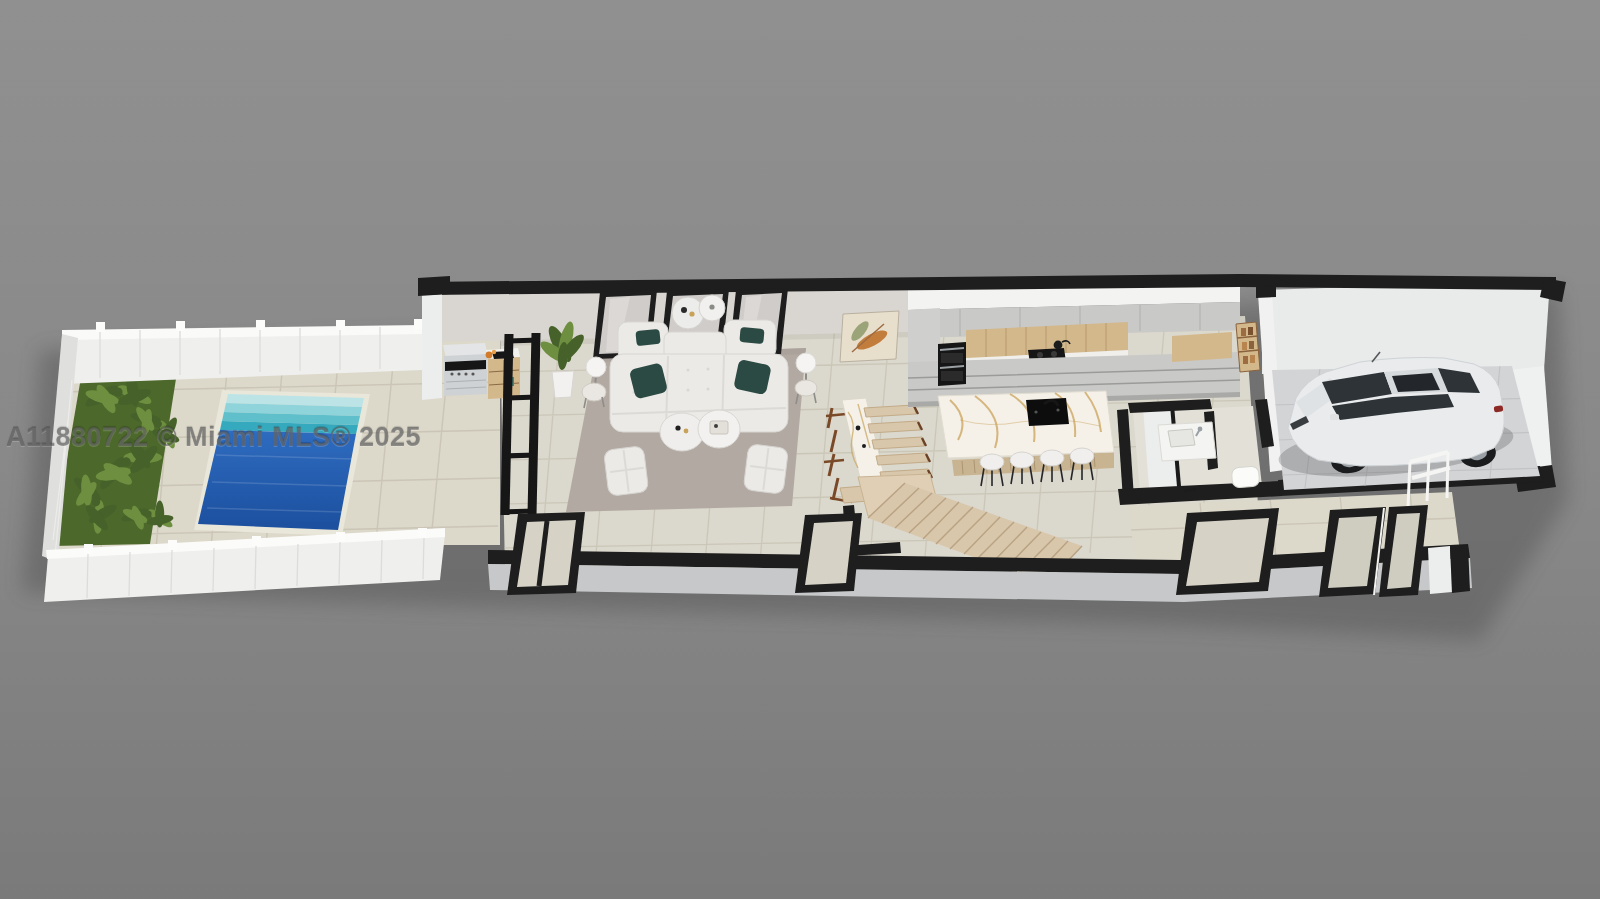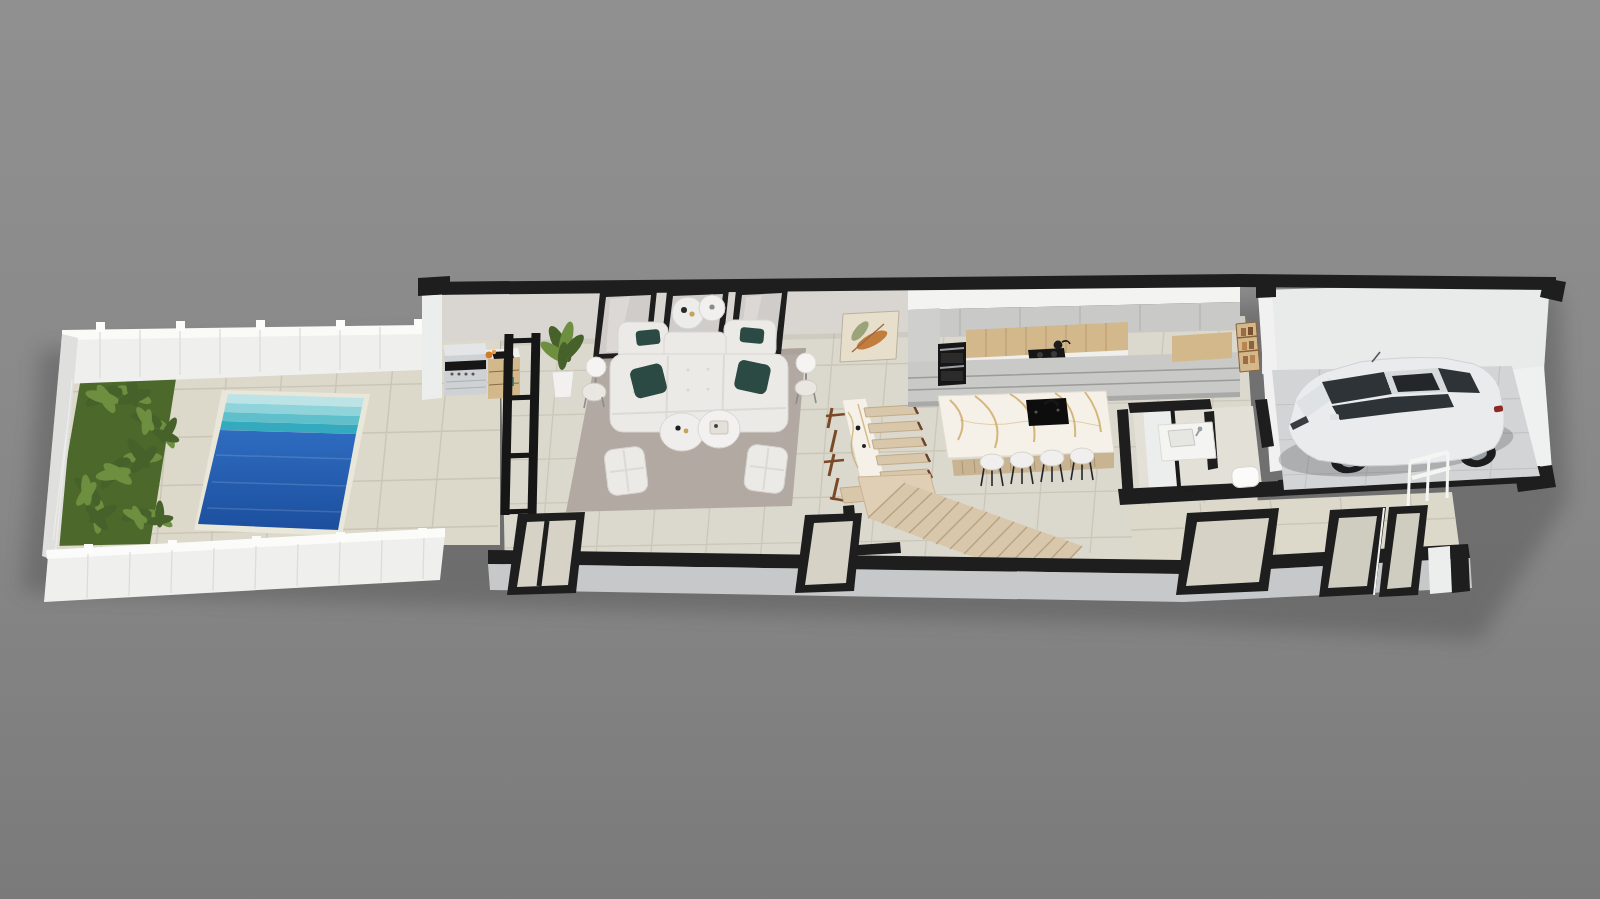--- a/index.html
+++ b/index.html
@@ -427,13 +427,14 @@
       <polygon fill="#cfccc0" points="1339,518 1377,516 1367,586 1328,588"></polygon>
       <polygon class="c-black" points="1389,507 1428,505 1418,595 1379,597"></polygon>
       <polygon fill="#cfccc0" points="1397,514 1420,513 1411,587 1387,589"></polygon>
       <path d="M1384 508 L1374 595" stroke="#f2f2f0" stroke-width="2"></path>
     </g>
     <polygon class="c-white" points="1428,548 1450,546 1452,592 1430,594"></polygon>
     <polygon class="c-black" points="1450,546 1468,545 1470,591 1452,593"></polygon>
   </g>
 </svg>
 
+<div class="watermark">A11880722 © Miami MLS® 2025</div>
 </div>
 
 </body></html>

